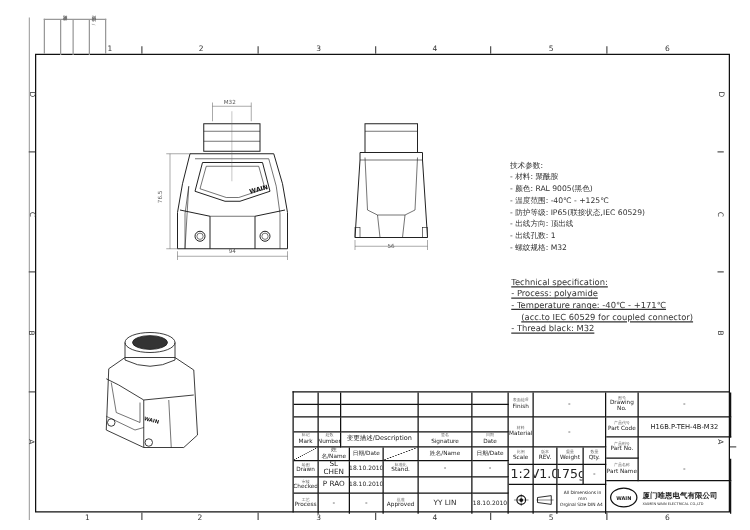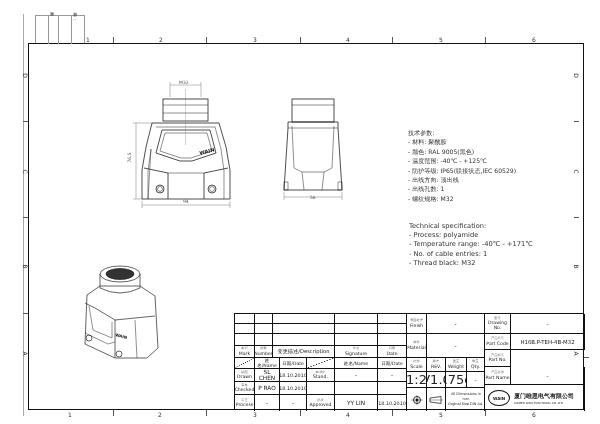--- a/index.html
+++ b/index.html
@@ -6,25 +6,25 @@
   body { width:600px; height:424px; position:relative; overflow:hidden; font-family:"DejaVu Sans", sans-serif; color:#222; }
   .abs { position:absolute; }
   .frame-outer { left:23px; top:14px; width:560px; height:402px; border-left:1px solid #aaa; }
   .frame-inner { left:28px; top:43px; width:556px; height:367px; border:1.2px solid #111; box-sizing:border-box; }
   .zone-num { font-size:6px; color:#333; }
   .tick { background:#555; }
   .rev-strip { left:35px; top:15px; width:50px; height:28px; border:1px solid #999; border-bottom:none; box-sizing:border-box; }
   .rev-strip .cell { position:absolute; top:0; height:28px; border-left:1px solid #999; }
   .rev-strip .vtxt { position:absolute; top:3px; font-size:3.5px; writing-mode:vertical-rl; transform:rotate(180deg); color:#666; }
   .spec { font-size:6.1px; line-height:9.4px; color:#333; white-space:nowrap; }
-  .spec-en { font-size:6.7px; line-height:9.2px; color:#333; white-space:nowrap; font-family:"DejaVu Sans", sans-serif; }
+  .spec-en { font-size:6.7px; line-height:9.2px; color:#333; white-space:nowrap; font-family:"DejaVu Sans", sans-serif;text-decoration:underline; }
   .tb-cell { position:absolute; border-right:1px solid #111; border-bottom:1px solid #111; box-sizing:border-box; display:flex; align-items:center; justify-content:center; text-align:center; overflow:hidden; }
   .lbl-cn { font-size:3.2px; color:#666; line-height:3.6px; display:block; }
   .lbl-en { font-size:4.6px; color:#222; line-height:5px; display:block; }
-  .val { font-size:13px; color:#222; }
+  .val { font-size:10px; color:#222; }
   .val-sm { font-size:5.8px; color:#222; }
 </style>
 </head>
 <body>
 
 <div class="abs frame-outer"></div>
 <div class="abs frame-inner"></div>
 
 <div class="abs rev-strip">
   <div class="cell" style="left:12px;"></div>
@@ -166,21 +166,21 @@
   <div>- 防护等级: IP65(联接状态,IEC 60529)</div>
   <div>- 出线方向: 顶出线</div>
   <div>- 出线孔数: 1</div>
   <div>- 螺纹规格: M32</div>
 </div>
 
 <div class="abs spec-en" style="left:409px;top:222px;">
   <div>Technical specification:</div>
   <div>- Process: polyamide</div>
   <div>- Temperature range: -40℃ - +171℃</div>
-  <div>- No. of cable entries: 1</div>
+  <div style="padding-left:8px;">  (acc.to IEC 60529 for coupled connector)</div>
   <div>- Thread black: M32</div>
 </div>
 
 <div class="abs" style="left:234px;top:313px;width:350px;height:97px;border-top:1px solid #111;border-left:1px solid #111;box-sizing:border-box;">
 
   <div class="tb-cell" style="left:0;top:0;width:20px;height:10px;"></div>
   <div class="tb-cell" style="left:20px;top:0;width:18px;height:10px;"></div>
   <div class="tb-cell" style="left:38px;top:0;width:62px;height:10px;"></div>
   <div class="tb-cell" style="left:100px;top:0;width:43px;height:10px;"></div>
   <div class="tb-cell" style="left:143px;top:0;width:29px;height:10px;"></div>

